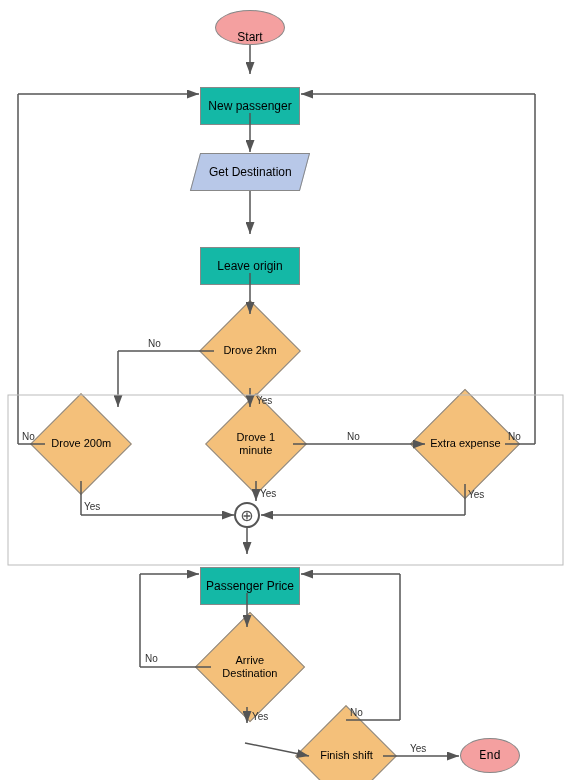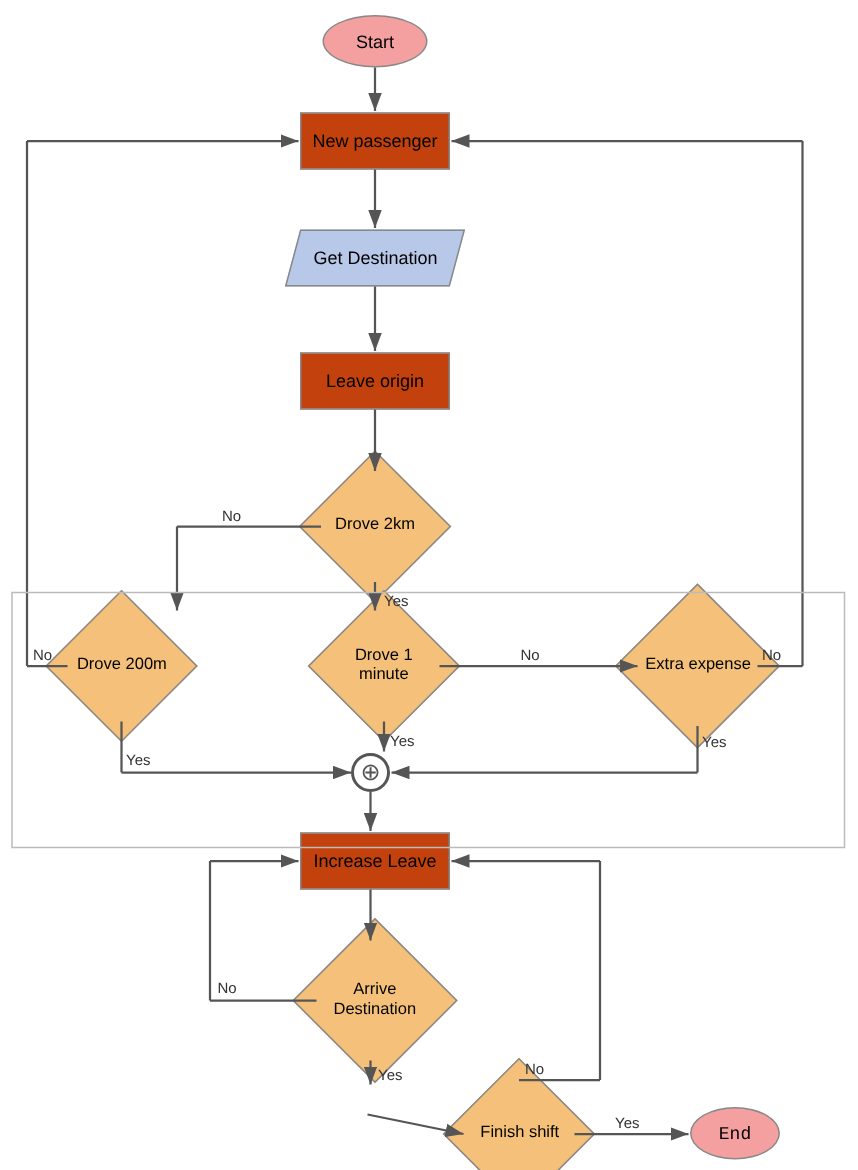--- a/index.html
+++ b/index.html
@@ -30,22 +30,23 @@
       align-items: center;
       justify-content: center;
       text-align: center;
     }
     .ellipse {
       border-radius: 50%;
       background: #f4a0a0;
       border: 1.5px solid #888;
     }
     .rect {
-      background: #c2410c;
-      border: 1.5px solid #888;
+      background: #14b8a6;
+      border: 1.5px solid #888;
+      margin-top: 12px;
     }
     .parallelogram {
       background: #b8c8e8;
       border: 1.5px solid #888;
       transform: skewX(-15deg);
     }
     .parallelogram span {
       transform: skewX(15deg);
       display: inline-block;
     }
@@ -69,21 +70,21 @@
       display: flex; align-items: center; justify-content: center;
       font-size: 16px;
       color: #555;
     }
   </style>
 </head>
 <body>
 
 <div id="flowchart">
 
-  <div class="node ellipse" style="width:70px;height:35px;left:215px;top:10px;">
+  <div class="node ellipse" style="width:70px;height:35px;left:215px;top:10px;align-items:flex-end;">
     <span>Start</span>
   </div>
 
   <div class="node rect" style="width:100px;height:38px;left:200px;top:75px;">
     <span>New passenger</span>
   </div>
 
   <div class="node parallelogram" style="width:110px;height:38px;left:195px;top:153px;">
     <span>Get Destination</span>
   </div>
@@ -106,21 +107,21 @@
 
   <div class="node diamond" style="width:78px;height:78px;left:426px;top:405px;">
     <span>Extra expense</span>
   </div>
 
   <div class="node" style="left:234px;top:502px;">
     <div class="merge-circle">⊕</div>
   </div>
 
   <div class="node rect" style="width:100px;height:38px;left:200px;top:555px;">
-    <span>Increase Leave</span>
+    <span>Passenger Price</span>
   </div>
 
   <div class="node diamond" style="width:78px;height:78px;left:211px;top:628px;">
     <span>Arrive Destination</span>
   </div>
 
 
   <div class="node diamond" style="width:72px;height:72px;left:310px;top:720px;">
     <span>Finish shift</span>
   </div>

